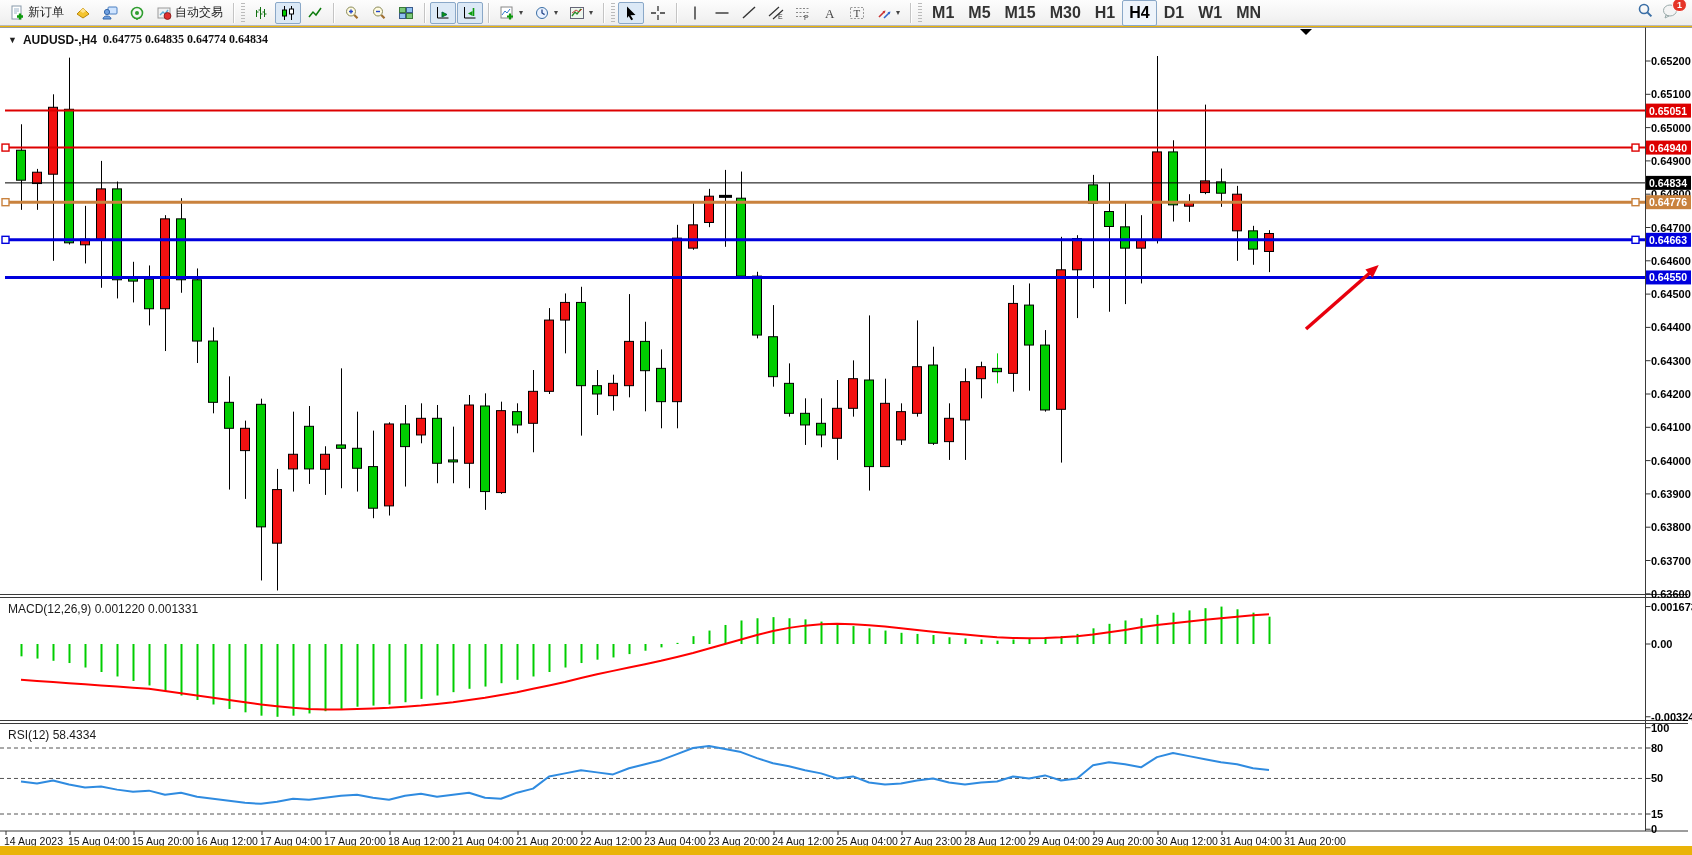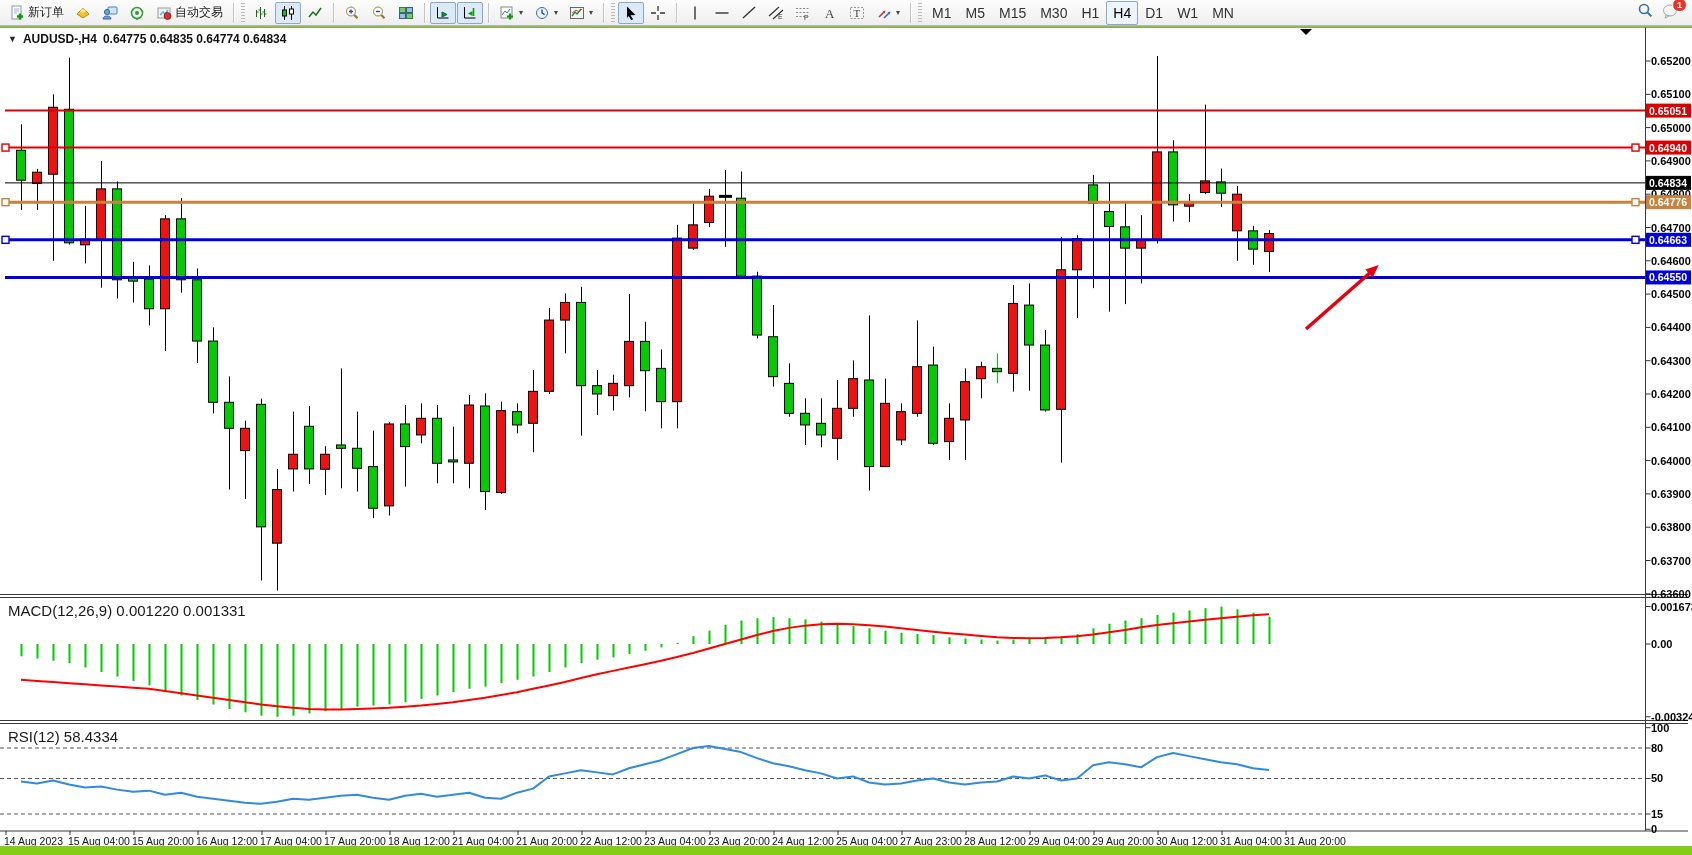--- a/index.html
+++ b/index.html
@@ -1,48 +1,48 @@
 <!DOCTYPE html>
 <html><head>
 <meta charset="utf-8">
 <style>
   * { margin:0; padding:0; box-sizing:border-box; }
   html,body { width:1692px; height:855px; overflow:hidden; background:#ECE9D8;
               font-family:"Liberation Sans", sans-serif; }
-  .app { position:relative; width:1692px; height:855px; background:#84cc16; }
+  .app { position:relative; width:1692px; height:855px; background:#eab308; }
 
   
   .toolbar { position:absolute; left:0; top:0; width:1692px; height:26px;
              background:linear-gradient(#fdfdfd,#eeeeee); border-bottom:1px solid #b8b8b8;
              display:flex; align-items:center; padding:0 4px; gap:1px; }
   .tbtn { display:flex; align-items:center; gap:3px; padding:2px 4px; border:1px solid transparent;
           border-radius:2px; height:22px; font-size:12px; color:#222; cursor:default; }
   .tbtn.pressed { border:1px solid #8aa8c8; background:#dce9f6; }
   .tbtn svg { display:block; }
   .sep { width:1px; height:20px; background:#c4c4c4; box-shadow:1px 0 0 #fff; margin:0 4px; }
   .grip { width:4px; height:20px; margin:0 2px;
           background:repeating-linear-gradient(#bbb 0 1px, transparent 1px 3px); }
   .caret { font-size:8px; color:#444; margin-left:1px; }
   .tf-group { display:flex; align-items:center; }
-  .tf { font-size:14px; font-weight:400; color:#333; padding:3px 6px; border:1px solid transparent;
+  .tf { font-size:16px; font-weight:700; color:#333; padding:3px 6px; border:1px solid transparent;
         border-radius:2px; }
   .tf.active { border:1px solid #8aa8c8; background:#eef4fb; color:#000; }
   .toolbar-right { margin-left:auto; display:flex; align-items:center; gap:8px; padding-right:8px; }
   .badge { position:absolute; top:-5px; right:-7px; background:#e53528; color:#fff; font-size:9px;
            font-weight:700; border-radius:8px; padding:1px 4px; border:1px solid #fff; }
   .chatwrap { position:relative; }
 
   
   .chart-window { position:absolute; left:0; top:27px; width:1692px; height:819px; background:#fff; }
   #plot { position:absolute; left:0; top:0; }
   .chart-title { position:absolute; left:8px; top:5px; font-size:12px; font-weight:700; color:#111;
                  display:flex; align-items:center; gap:6px; }
-  .chart-title .vals { font-weight:700; }
+  .chart-title .vals { font-weight:700;font-family:Liberation Serif, serif; }
   .tri { font-size:9px; color:#222; }
-  .ind-label { position:absolute; left:8px; font-size:15px; font-weight:400; color:#1a1a1a; }
+  .ind-label { position:absolute; left:8px; font-size:12px; font-weight:400; color:#1a1a1a; }
   .macd-label { top:575px; }
   .rsi-label  { top:701px; }
 </style>
 </head>
 <body>
 
 <div class="app">
 
   <div class="toolbar">
     <div class="tbtn">

